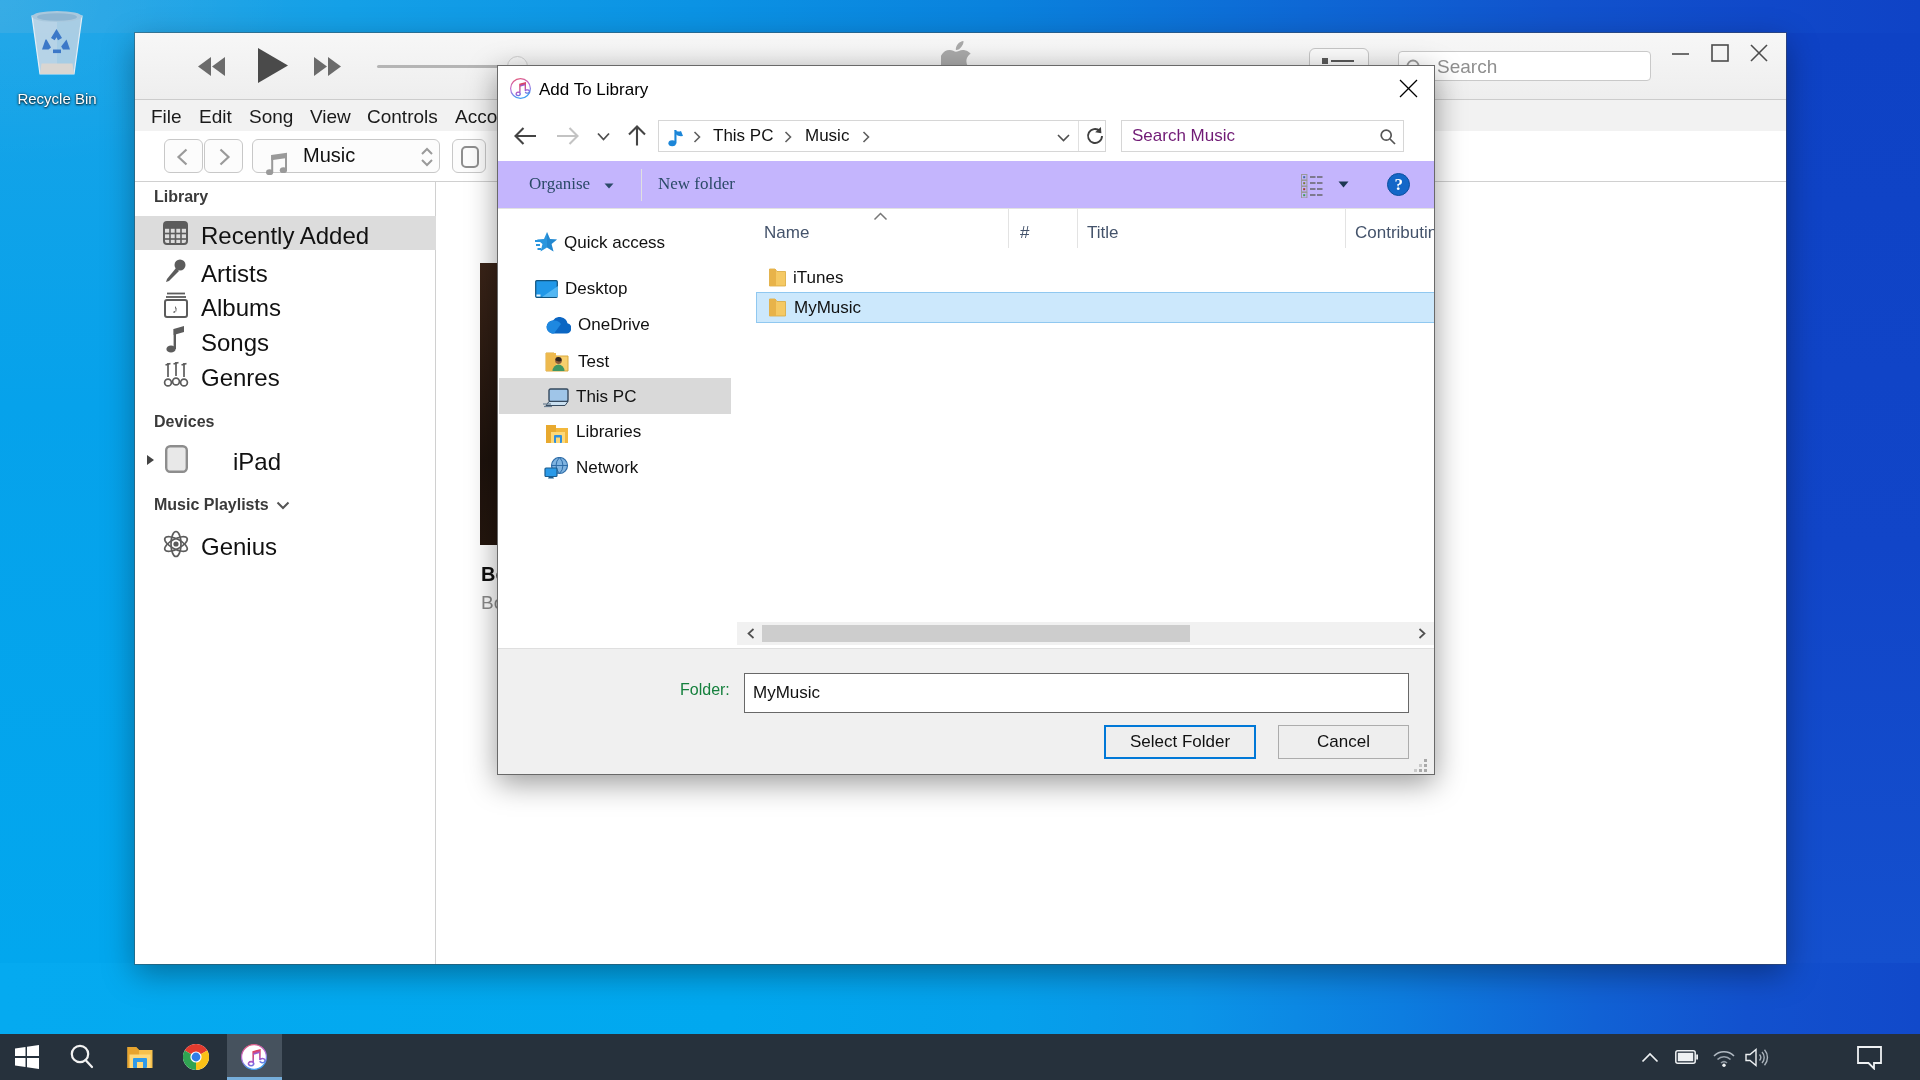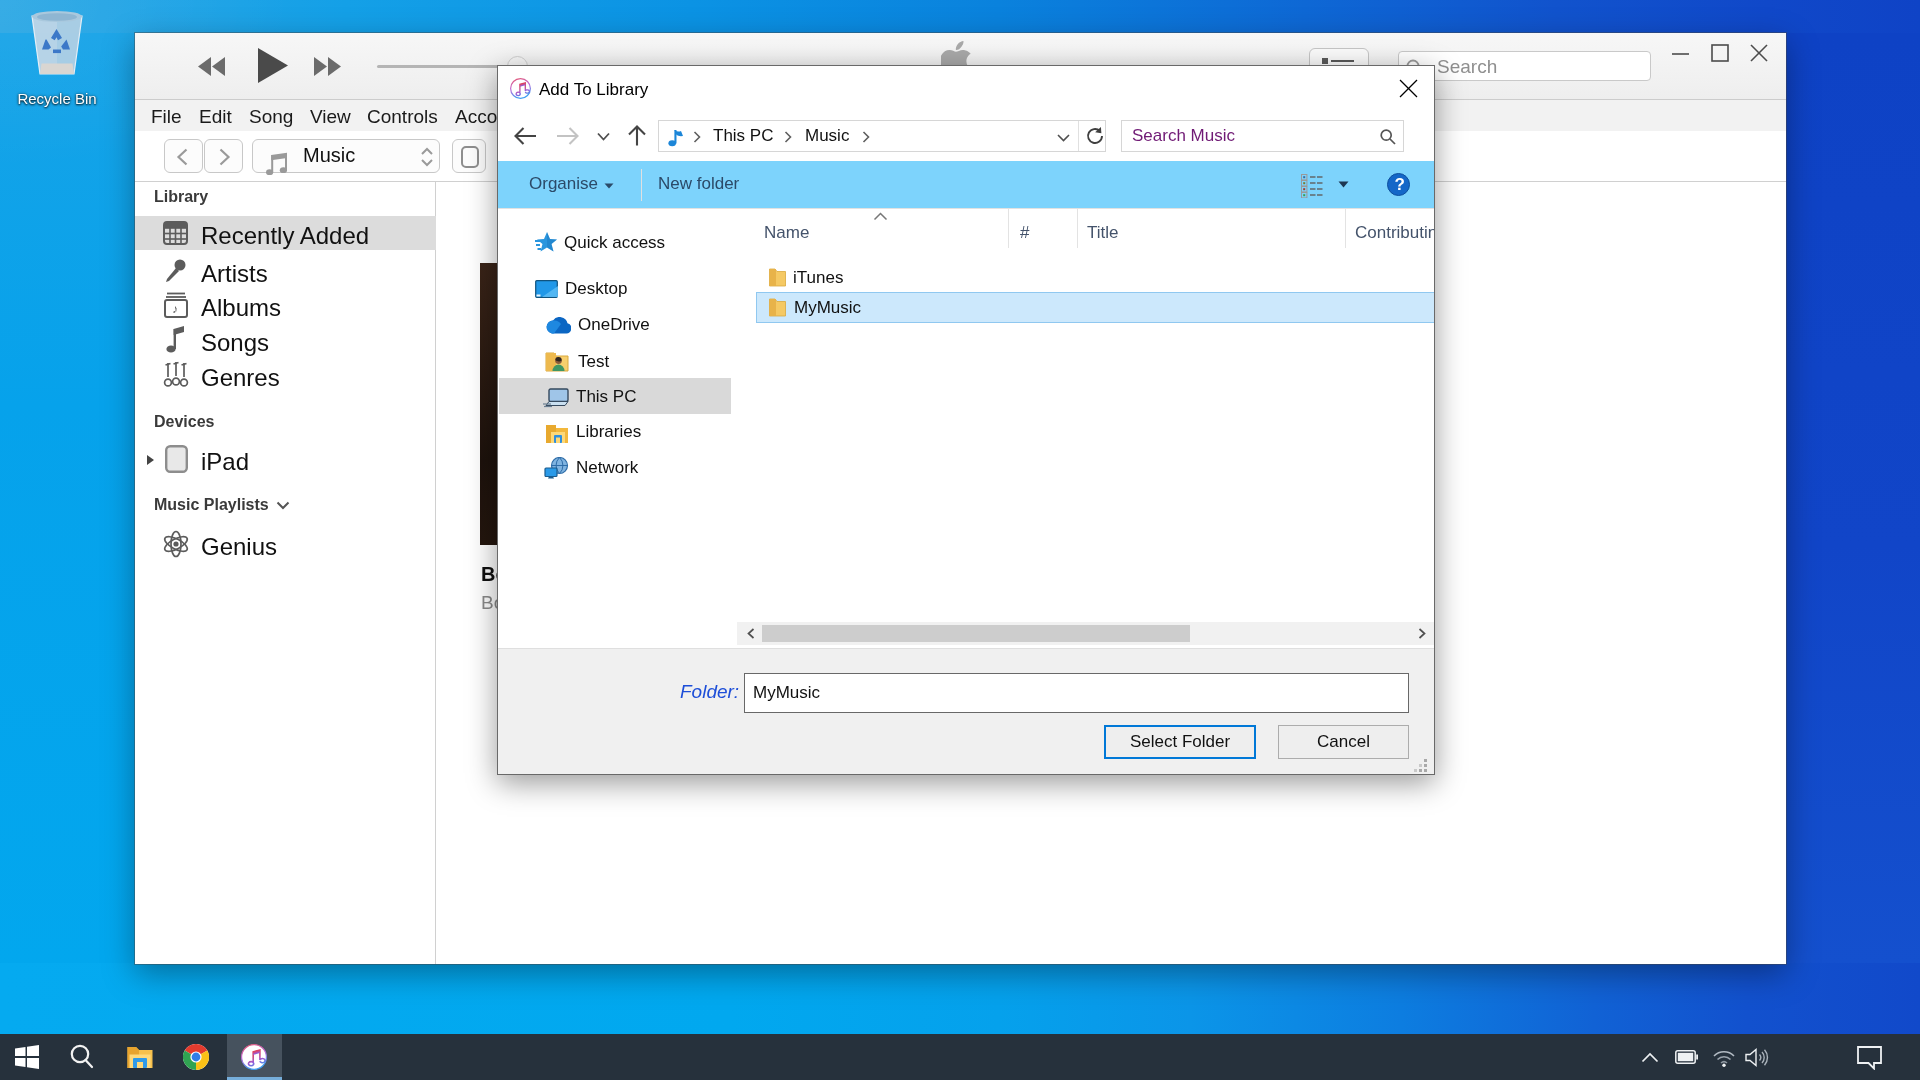--- a/index.html
+++ b/index.html
@@ -43,21 +43,21 @@
   #album-t1 { position:absolute; left:346px; top:530px; font-size:20px; color:#111; font-weight:bold;}
   #album-t2 { position:absolute; left:346px; top:559px; font-size:19px; color:#8a8a8a; }
   
   #dlg { position:absolute; left:497px; top:65px; width:938px; height:710px; background:#fff;
      border:1px solid #696969; box-shadow: 0 8px 28px rgba(0,0,0,.40); }
   #dlg-title { position:absolute; left:0; top:0; width:936px; height:45px; background:#fff; }
   #dlg-title .t { position:absolute; left:41px; top:14px; font-size:17px; color:#000; }
   #dlg-addr { position:absolute; left:0; top:45px; width:936px; height:50px; background:#fff; }
   #crumb { position:absolute; left:160px; top:9px; width:448px; height:32px; border:1px solid #d6d6d6; background:#fff; }
   #dsearch { position:absolute; left:623px; top:9px; width:283px; height:32px; border:1px solid #d6d6d6; background:#fff; }
-  #dlg-cmd { position:absolute; left:0; top:95px; width:936px; height:48px; background:#7dd3fc; border-bottom:1px solid #e2e2e2;}
+  #dlg-cmd { position:absolute; left:0; top:95px; width:936px; height:48px; background:#c4b5fd; border-bottom:1px solid #e2e2e2;font-family:Liberation Serif, serif;}
   #dlg-cmd .txt { position:absolute; top:13px; font-size:17px; color:#2b4a68; }
   #dlg-main { position:absolute; left:0; top:143px; width:936px; height:439px; background:#fff; overflow:hidden; }
   #leftnav { position:absolute; left:0; top:0; width:239px; height:439px; background:#fff; }
   .ln-item { position:absolute; font-size:17px; color:#111; }
   .ln-sel { position:absolute; left:1px; top:169px; width:232px; height:36px; background:#d9d9d9; }
   .hdr { position:absolute; top:0px; font-size:17px; color:#44536b; }
   .hdr-div { position:absolute; top:0px; width:1px; height:39px; background:#e3e3e3; }
   #row-itunes { position:absolute; left:258px; top:54px; width:679px; height:29px; }
   #row-mymusic { position:absolute; left:258px; top:83px; width:679px; height:31px; background:#cce8fc; border:1px solid #90c8f0; }
   .frow-txt { font-size:17px; color:#111; position:absolute; top:5px; left:37px;}
@@ -198,21 +198,21 @@
   </div>
   <div id="it-sidebar">
     <div class="sb-head" style="top:6px;">Library</div>
     <div class="sb-sel"></div>
     <div class="sb-item" style="top:40px;">Recently Added</div>
     <div class="sb-item" style="top:78px;">Artists</div>
     <div class="sb-item" style="top:112px;">Albums</div>
     <div class="sb-item" style="top:147px;">Songs</div>
     <div class="sb-item" style="top:182px;">Genres</div>
     <div class="sb-head" style="top:231px;">Devices</div>
-    <div class="sb-item" style="top:266px;">iPad</div>
+    <div class="sb-item" style="top:266px;margin-left:32px;">iPad</div>
     <div class="sb-head" style="top:314px;">Music Playlists<svg style="margin-left:7px;" width="14" height="9" viewBox="0 0 14 9">
           <polyline points="1.5,1.5 7,7 12.5,1.5" fill="none" stroke="#555" stroke-width="2"></polyline>
         </svg></div>
     <div class="sb-item" style="top:351px;">Genius</div>
 
     <svg class="abs" style="left:28px; top:39px;" width="25" height="24" viewBox="0 0 25 24">
       <rect x="1" y="1" width="23" height="22" rx="3" fill="none" stroke="#5c5c5c" stroke-width="2"></rect>
       <path d="M1 2 h23 v5 h-23 z" fill="#5c5c5c"></path>
       <g stroke="#5c5c5c" stroke-width="1.6">
         <line x1="1" y1="7" x2="24" y2="7"></line>
@@ -474,21 +474,21 @@
   <div id="hscroll">
     <svg class="abs" style="left:10px; top:6px;" width="8" height="11" viewBox="0 0 8 11">
         <polyline points="6.5,1 1.5,5.5 6.5,10" fill="none" stroke="#505050" stroke-width="1.7"></polyline>
       </svg>
     <div id="hthumb"></div>
     <svg class="abs" style="left:681px; top:6px;" width="8" height="11" viewBox="0 0 8 11">
         <polyline points="1.5,1 6.5,5.5 1.5,10" fill="none" stroke="#505050" stroke-width="1.7"></polyline>
       </svg>
   </div>
   <div id="dlg-foot">
-    <div class="abs" style="left:182px; top:32px; font-size:19px; color:#1d4ed8;font-style:italic;">Folder:</div>
+    <div class="abs" style="left:182px; top:32px; font-size:16px; color:#15803d;">Folder:</div>
     <div id="folder-input">
         <div class="abs" style="left:8px; top:9px; font-size:17px; color:#111;">MyMusic</div>
       </div>
     <div class="btn" id="btn-ok">Select Folder</div>
     <div class="btn" id="btn-cancel">Cancel</div>
     <svg class="abs" style="left:916px; top:110px;" width="14" height="14" viewBox="0 0 14 14">
       <g fill="#a9a9a9">
         <rect x="10" y="0" width="3" height="3"></rect>
           <rect x="10" y="5" width="3" height="3"></rect>
           <rect x="10" y="10" width="3" height="3"></rect>

